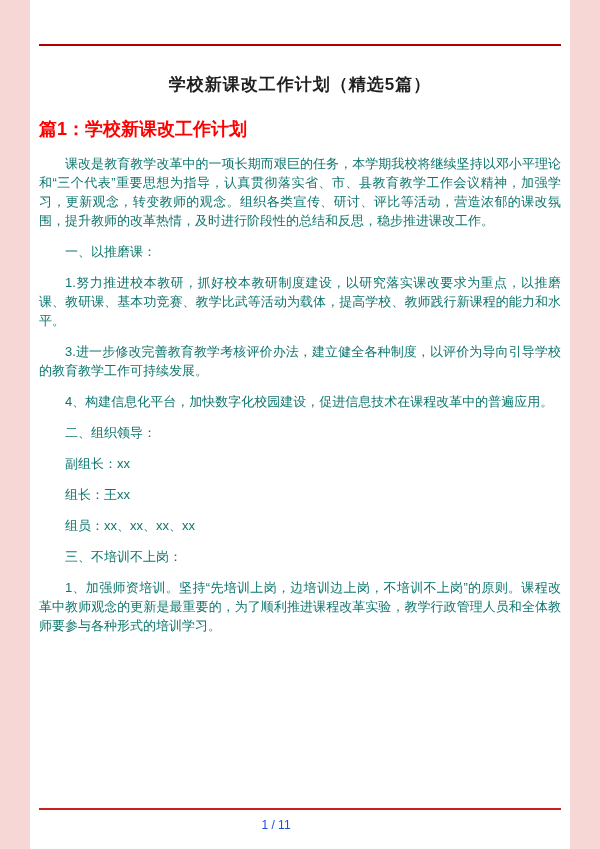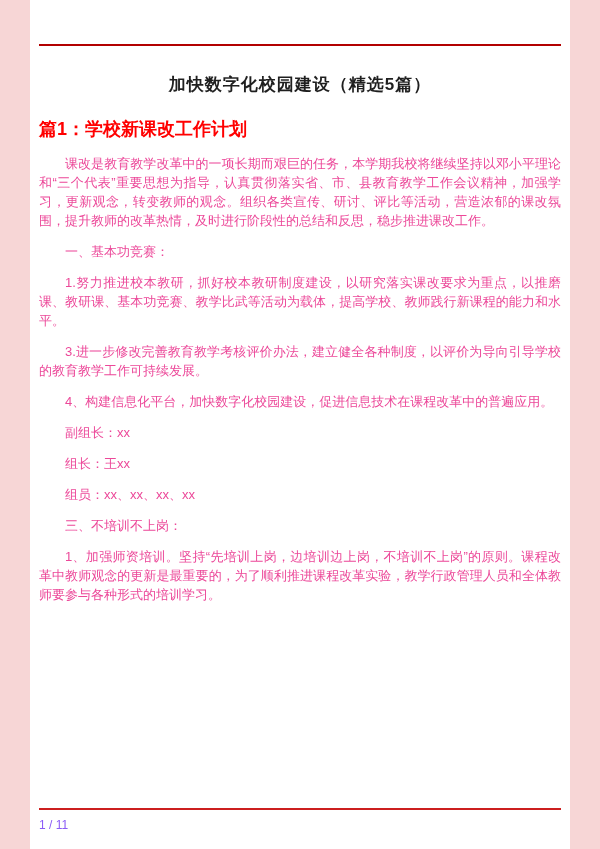--- a/index.html
+++ b/index.html
@@ -41,61 +41,62 @@
     font-weight: bold;
     color: #ff0000;
     line-height: 18px;
   }
   .content {
     margin-top: 16px;
   }
   p.para {
     margin: 12px 0 8px 0;
     font-size: 13px;
-    color: #ec4899;
+    color: #0f766e;
     line-height: 19px;
     text-indent: 2em;
     text-align: justify;
   }
   .footer {
     position: absolute;
     left: 9px;
     right: 9px;
     top: 808px;
   }
   .footer-rule {
     height: 2px;
     background: #cc1f1f;
   }
   .page-number {
     margin-top: 8px;
-    text-align: left;
+    text-align: center;
     padding-right: 48px;
     font-size: 12px;
-    color: #8b5cf6;
+    color: #1d4ed8;
     line-height: 14px;
   }
 </style>
 </head>
 <body>
 
 <div class="sheet">
 
   <div class="top-rule"></div>
 
-  <h1 class="doc-title">加快数字化校园建设（精选5篇）</h1>
+  <h1 class="doc-title">学校新课改工作计划（精选5篇）</h1>
 
   <h2 class="section-heading">篇1：学校新课改工作计划</h2>
 
   <div class="content">
     <p class="para">课改是教育教学改革中的一项长期而艰巨的任务，本学期我校将继续坚持以邓小平理论和“三个代表”重要思想为指导，认真贯彻落实省、市、县教育教学工作会议精神，加强学习，更新观念，转变教师的观念。组织各类宣传、研讨、评比等活动，营造浓郁的课改氛围，提升教师的改革热情，及时进行阶段性的总结和反思，稳步推进课改工作。</p>
-    <p class="para">一、基本功竞赛：</p>
+    <p class="para">一、以推磨课：</p>
     <p class="para">1.努力推进校本教研，抓好校本教研制度建设，以研究落实课改要求为重点，以推磨课、教研课、基本功竞赛、教学比武等活动为载体，提高学校、教师践行新课程的能力和水平。</p>
     <p class="para">3.进一步修改完善教育教学考核评价办法，建立健全各种制度，以评价为导向引导学校的教育教学工作可持续发展。</p>
     <p class="para">4、构建信息化平台，加快数字化校园建设，促进信息技术在课程改革中的普遍应用。</p>
+    <p class="para">二、组织领导：</p>
     <p class="para">副组长：xx</p>
     <p class="para">组长：王xx</p>
     <p class="para">组员：xx、xx、xx、xx</p>
     <p class="para">三、不培训不上岗：</p>
     <p class="para">1、加强师资培训。坚持“先培训上岗，边培训边上岗，不培训不上岗”的原则。课程改革中教师观念的更新是最重要的，为了顺利推进课程改革实验，教学行政管理人员和全体教师要参与各种形式的培训学习。</p>
   </div>
 
   <div class="footer">
     <div class="footer-rule"></div>
     <div class="page-number">1 / 11</div>

